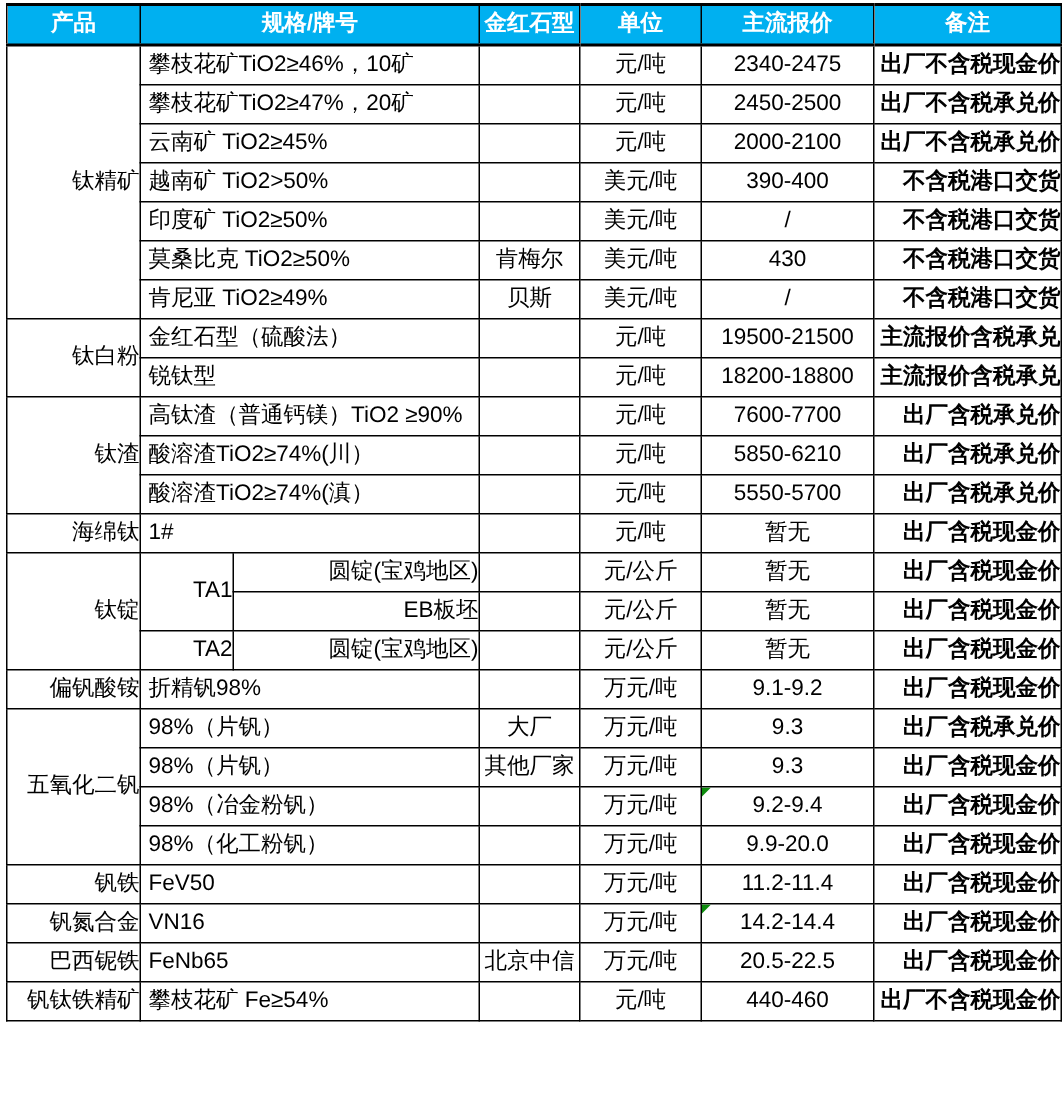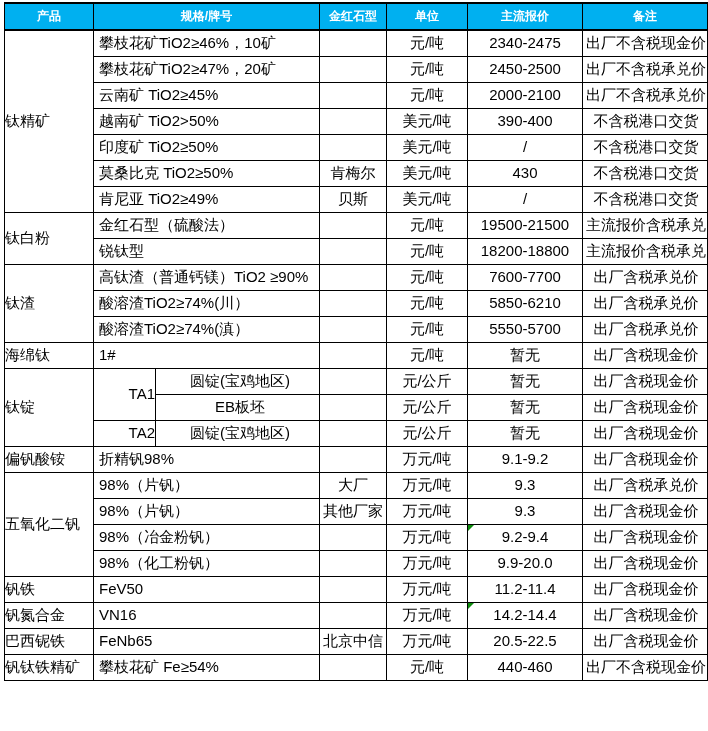--- a/index.html
+++ b/index.html
@@ -31,34 +31,34 @@
     line-height:1.1;
     white-space:nowrap;
     overflow:hidden;
     vertical-align:middle;
     box-sizing:border-box;
   }
   .price-table thead th{
     background:var(--header-bg);
     color:var(--header-text);
     font-weight:bold;
-    font-size:12px;
+    font-size:15px;
     text-align:center;
     border-bottom:2px solid var(--border);
     border-top:2px solid var(--border);
     height:27px;
   }
-  td.c-product{text-align:left;}
+  td.c-product{text-align:right;}
   td.c-spec{text-align:left;padding-left:5px;margin-left:20px;}
   td.c-grade{text-align:right;padding-left:5px;}
-  td.c-form{text-align:center;padding-left:5px;margin-top:44px;}
+  td.c-form{text-align:right;padding-left:5px;margin-top:44px;}
   td.c-maker{text-align:center;}
   td.c-unit{text-align:center;}
   td.c-price{text-align:center;position:relative;}
-  td.c-note{text-align:center;padding-left:2px;}
+  td.c-note{text-align:right;padding-left:2px;font-weight:bold;}
   .corner-flag{
     position:absolute;top:0;left:0;
     width:0;height:0;
     border-top:6px solid var(--flag);
     border-right:6px solid transparent;
   }
 </style>
 </head>
 <body>
 

